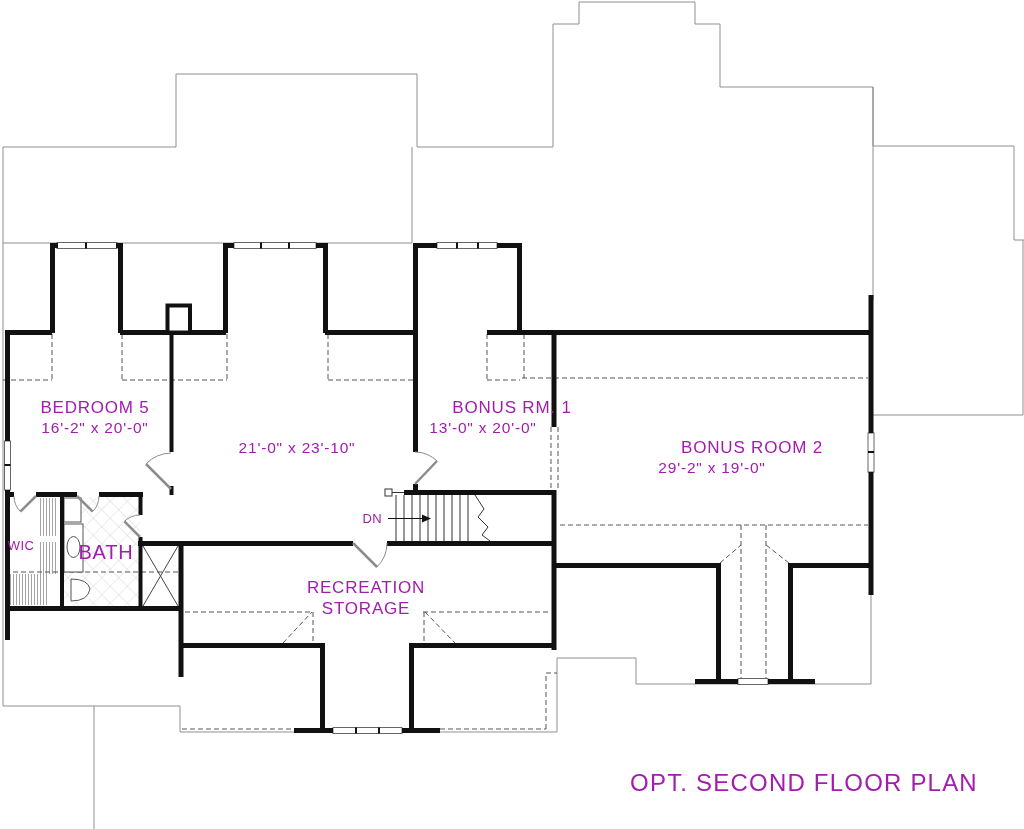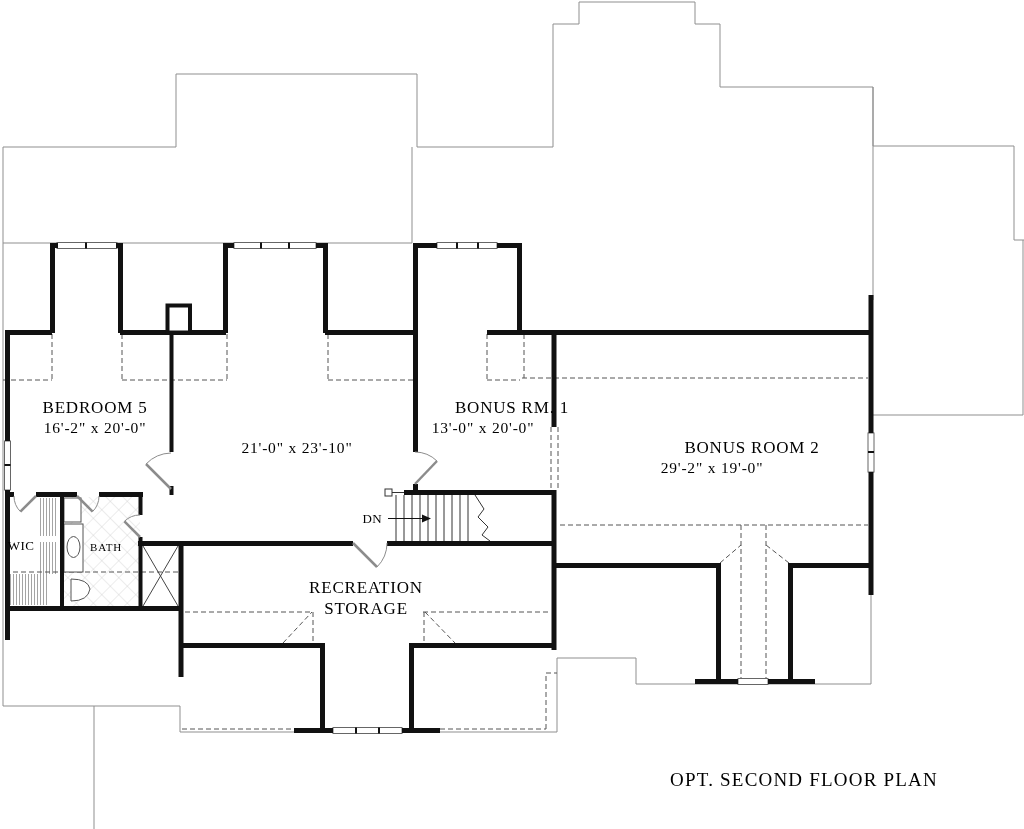--- a/index.html
+++ b/index.html
@@ -2,28 +2,28 @@
 <html><head>
 <meta charset="utf-8">
 <style>
   html,body{margin:0;padding:0;background:#fff;}
   #plan-root{
     position:relative;width:1024px;height:829px;background:#ffffff;
     font-family:"Liberation Sans",sans-serif;overflow:hidden;
   }
   #plan-svg{position:absolute;left:0;top:0;}
   .lbl{
-    position:absolute;color:#000000;letter-spacing:.8px;white-space:nowrap;
-    transform:translateX(-50%);font-family:Liberation Serif, serif;
+    position:absolute;color:#a21caf;letter-spacing:.8px;white-space:nowrap;
+    transform:translateX(-50%);font-family:Liberation Sans, sans-serif;
   }
   .room-name{font-size:17px;}
   .room-dims{font-size:15.5px;}
   .tiny{font-size:13px;letter-spacing:.4px;}
-  .bath-lbl{font-size:11px;}
-  .plan-title{font-size:19px;letter-spacing:1.2px;}
+  .bath-lbl{font-size:20px;}
+  .plan-title{font-size:24px;letter-spacing:1.2px;}
   .dn-lbl{transform:translateX(-100%);}
 </style>
 </head>
 <body>
 
 <div id="plan-root">
 
   <svg id="plan-svg" width="1024" height="829" viewBox="0 0 1024 829">
     <defs>
       <pattern id="wicHatch" width="3" height="90" patternUnits="userSpaceOnUse">

